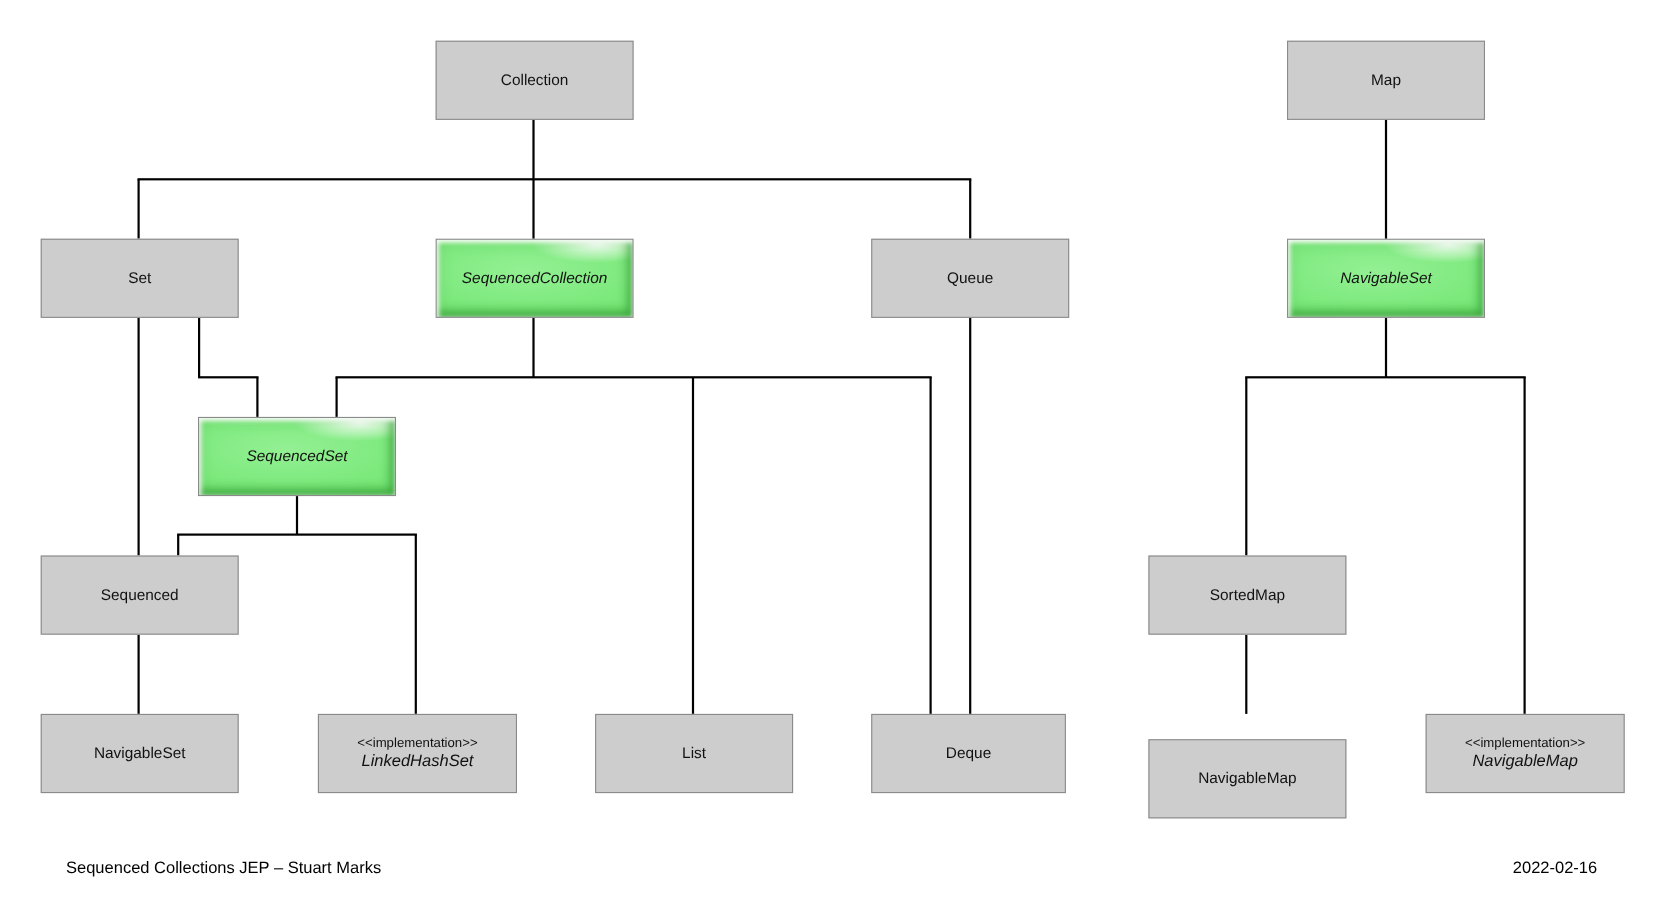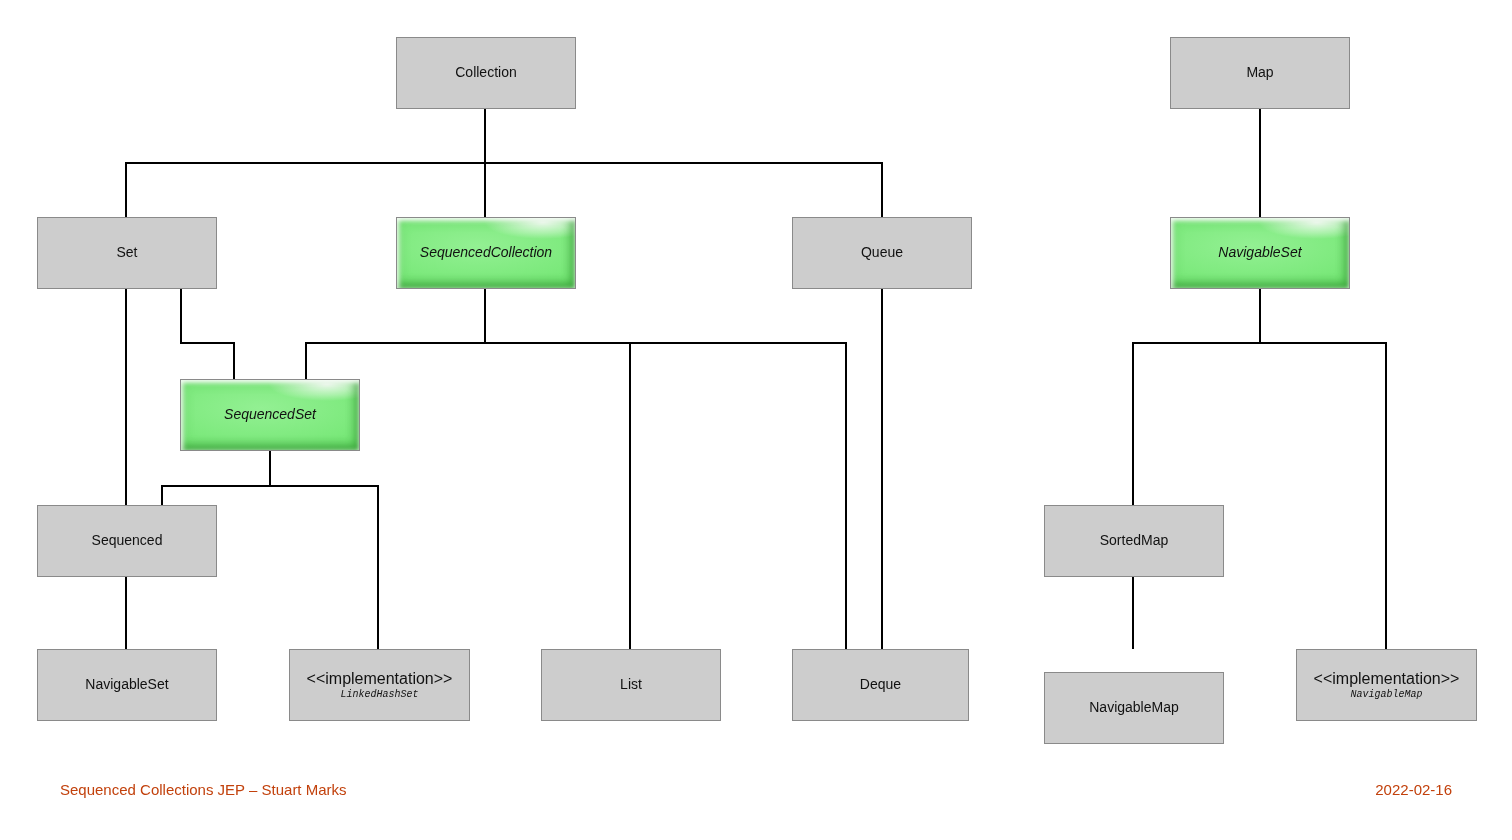--- a/index.html
+++ b/index.html
@@ -17,27 +17,27 @@
     background:
       radial-gradient(55% 40% at 82% 6%, rgba(255,255,255,0.95) 0%, rgba(255,255,255,0) 60%),
       radial-gradient(140% 120% at 45% 40%, #93f093 0%, #75e775 55%, #5cd75c 100%);
     box-shadow:
       inset 0 3px 4px rgba(255,255,255,0.85),
       inset 3px 0 4px rgba(255,255,255,0.55),
       inset -4px -5px 9px rgba(22,122,22,0.50),
       inset 0 0 14px rgba(40,150,40,0.30);
     font-style: italic;
   }
-  .stereotype{font-size:16px;font-style:normal;}
-  .impl-label{font-size:10px;font-style:italic;font-family:Liberation Mono, monospace;}
+  .stereotype{font-size:12px;font-style:normal;}
+  .impl-label{font-size:15px;font-style:italic;}
   .vline,.hline{position:absolute;background:#000000;}
   .vline{width:2px;}
   .hline{height:2px;}
   .footer-text{
-    position:absolute;font-size:15px;color:#c2410c;white-space:nowrap;
+    position:absolute;font-size:15px;color:#000000;white-space:nowrap;
   }
 </style>
 </head>
 <body>
 
 <div id="canvas">
 
   <div class="vline" style="left:484px;top:109px;height:108px"></div>
   <div class="hline" style="left:125px;top:162px;width:758px"></div>
   <div class="vline" style="left:125px;top:163px;height:54px"></div>

